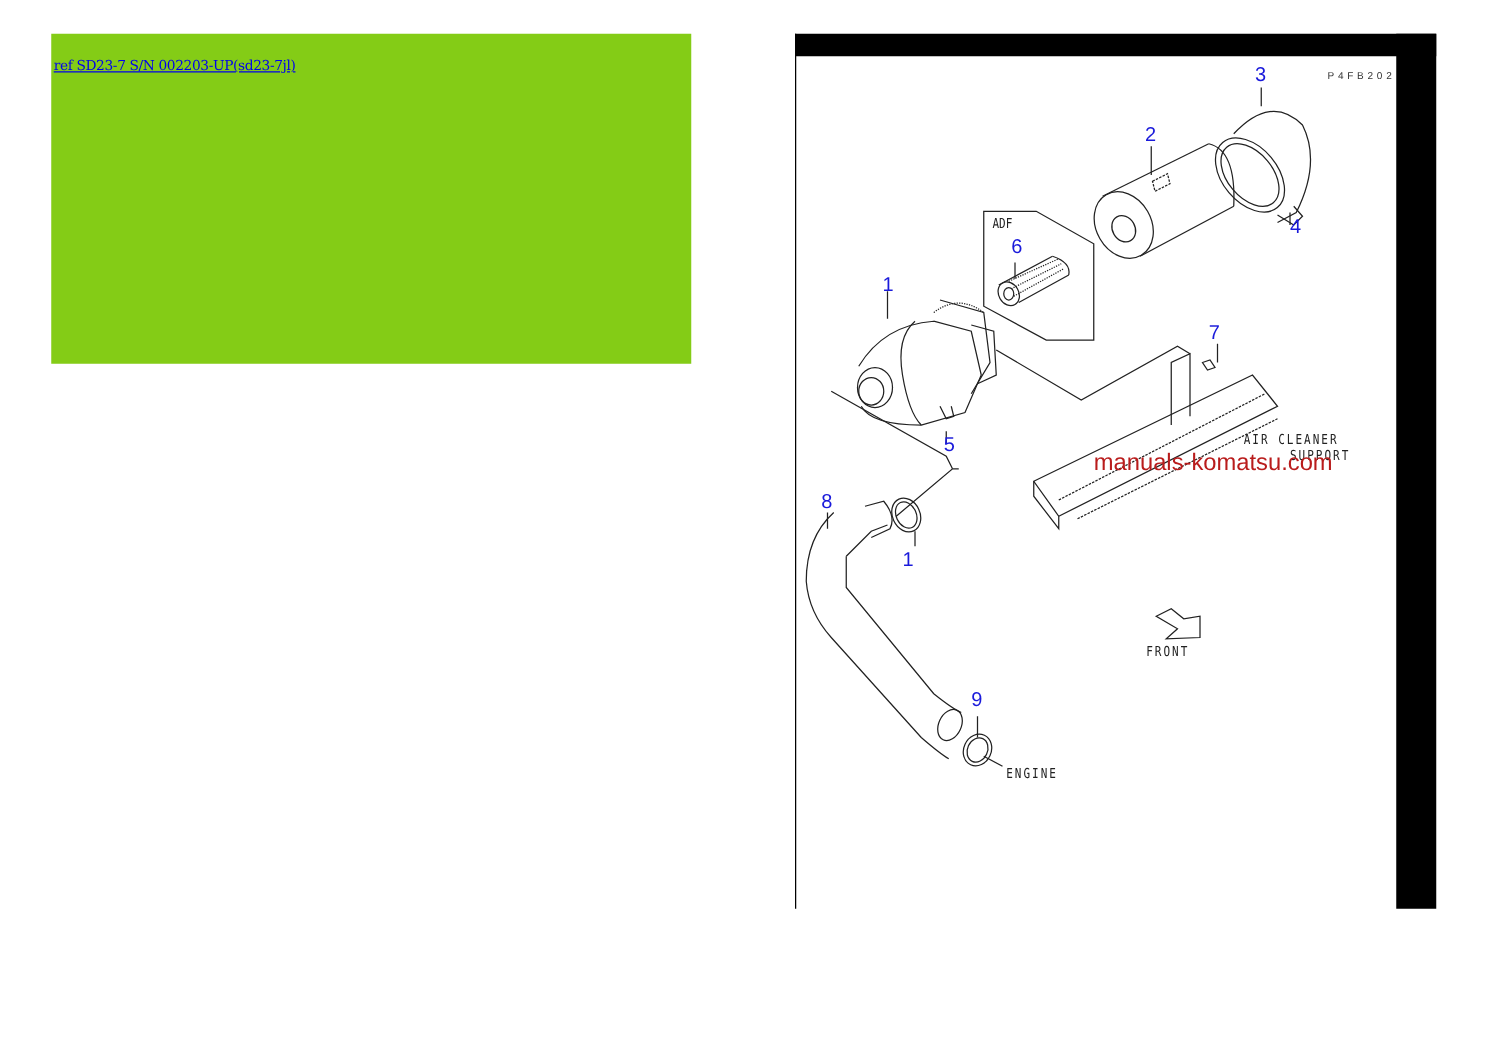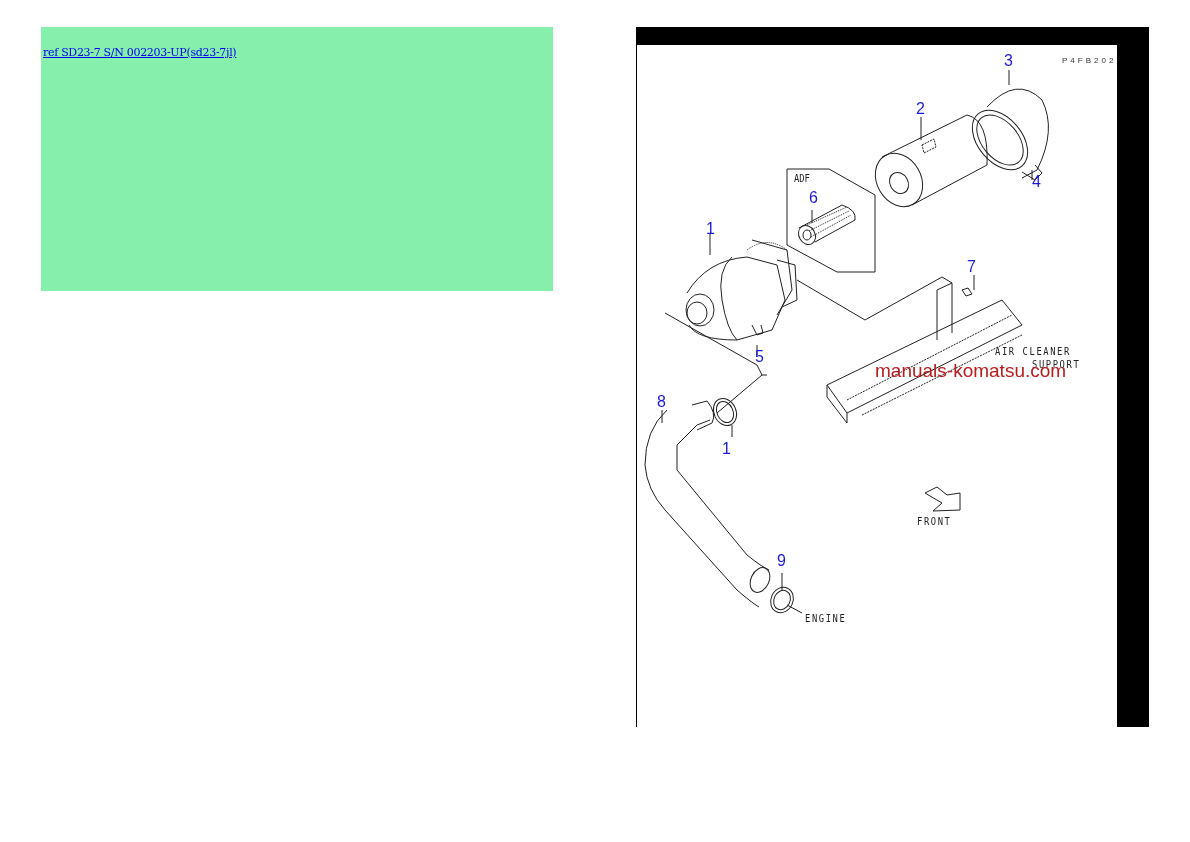--- a/index.html
+++ b/index.html
@@ -1,17 +1,17 @@
 <!DOCTYPE html>
 <html><head>
 <meta charset="utf-8">
 <style>
   html, body { margin:0; padding:0; background:#ffffff; }
   body { width:1190px; height:842px; position:relative; overflow:hidden; font-family:"DejaVu Sans", sans-serif; }
-  .left-panel { position:absolute; left:41px; top:27px; width:512px; height:264px; background:#86efac; }
+  .left-panel { position:absolute; left:41px; top:27px; width:512px; height:264px; background:#84cc16; }
   .ref-link { position:absolute; left:2px; top:19px; font-family:"DejaVu Serif", serif; font-size:11px; color:#0000ee; text-decoration:underline; letter-spacing:-0.3px; white-space:nowrap; }
   .frame-top { position:absolute; left:636px; top:27px; width:513px; height:18px; background:#000; }
   .frame-right { position:absolute; left:1117px; top:27px; width:32px; height:700px; background:#000; }
   .frame-left { position:absolute; left:636px; top:27px; width:1px; height:700px; background:#000; }
   .diagram { position:absolute; left:637px; top:45px; width:480px; height:682px; }
   .diagram svg { position:absolute; left:0; top:0; }
   .callout { position:absolute; font-family:"Liberation Sans", sans-serif; font-size:16px; color:#1a1adb; line-height:16px; }
   .label { position:absolute; font-family:"DejaVu Sans Mono", monospace; font-size:11px; color:#222; letter-spacing:2px; line-height:12px; transform:scaleX(0.8); transform-origin:left top; white-space:nowrap; }
   .watermark { position:absolute; font-family:"Liberation Sans", sans-serif; font-size:19px; color:#b91c1c; white-space:nowrap; line-height:20px; }
   .drawing-code { position:absolute; font-family:Liberation Sans, sans-serif; font-size:8px; color:#333; letter-spacing:3px; white-space:nowrap; }

